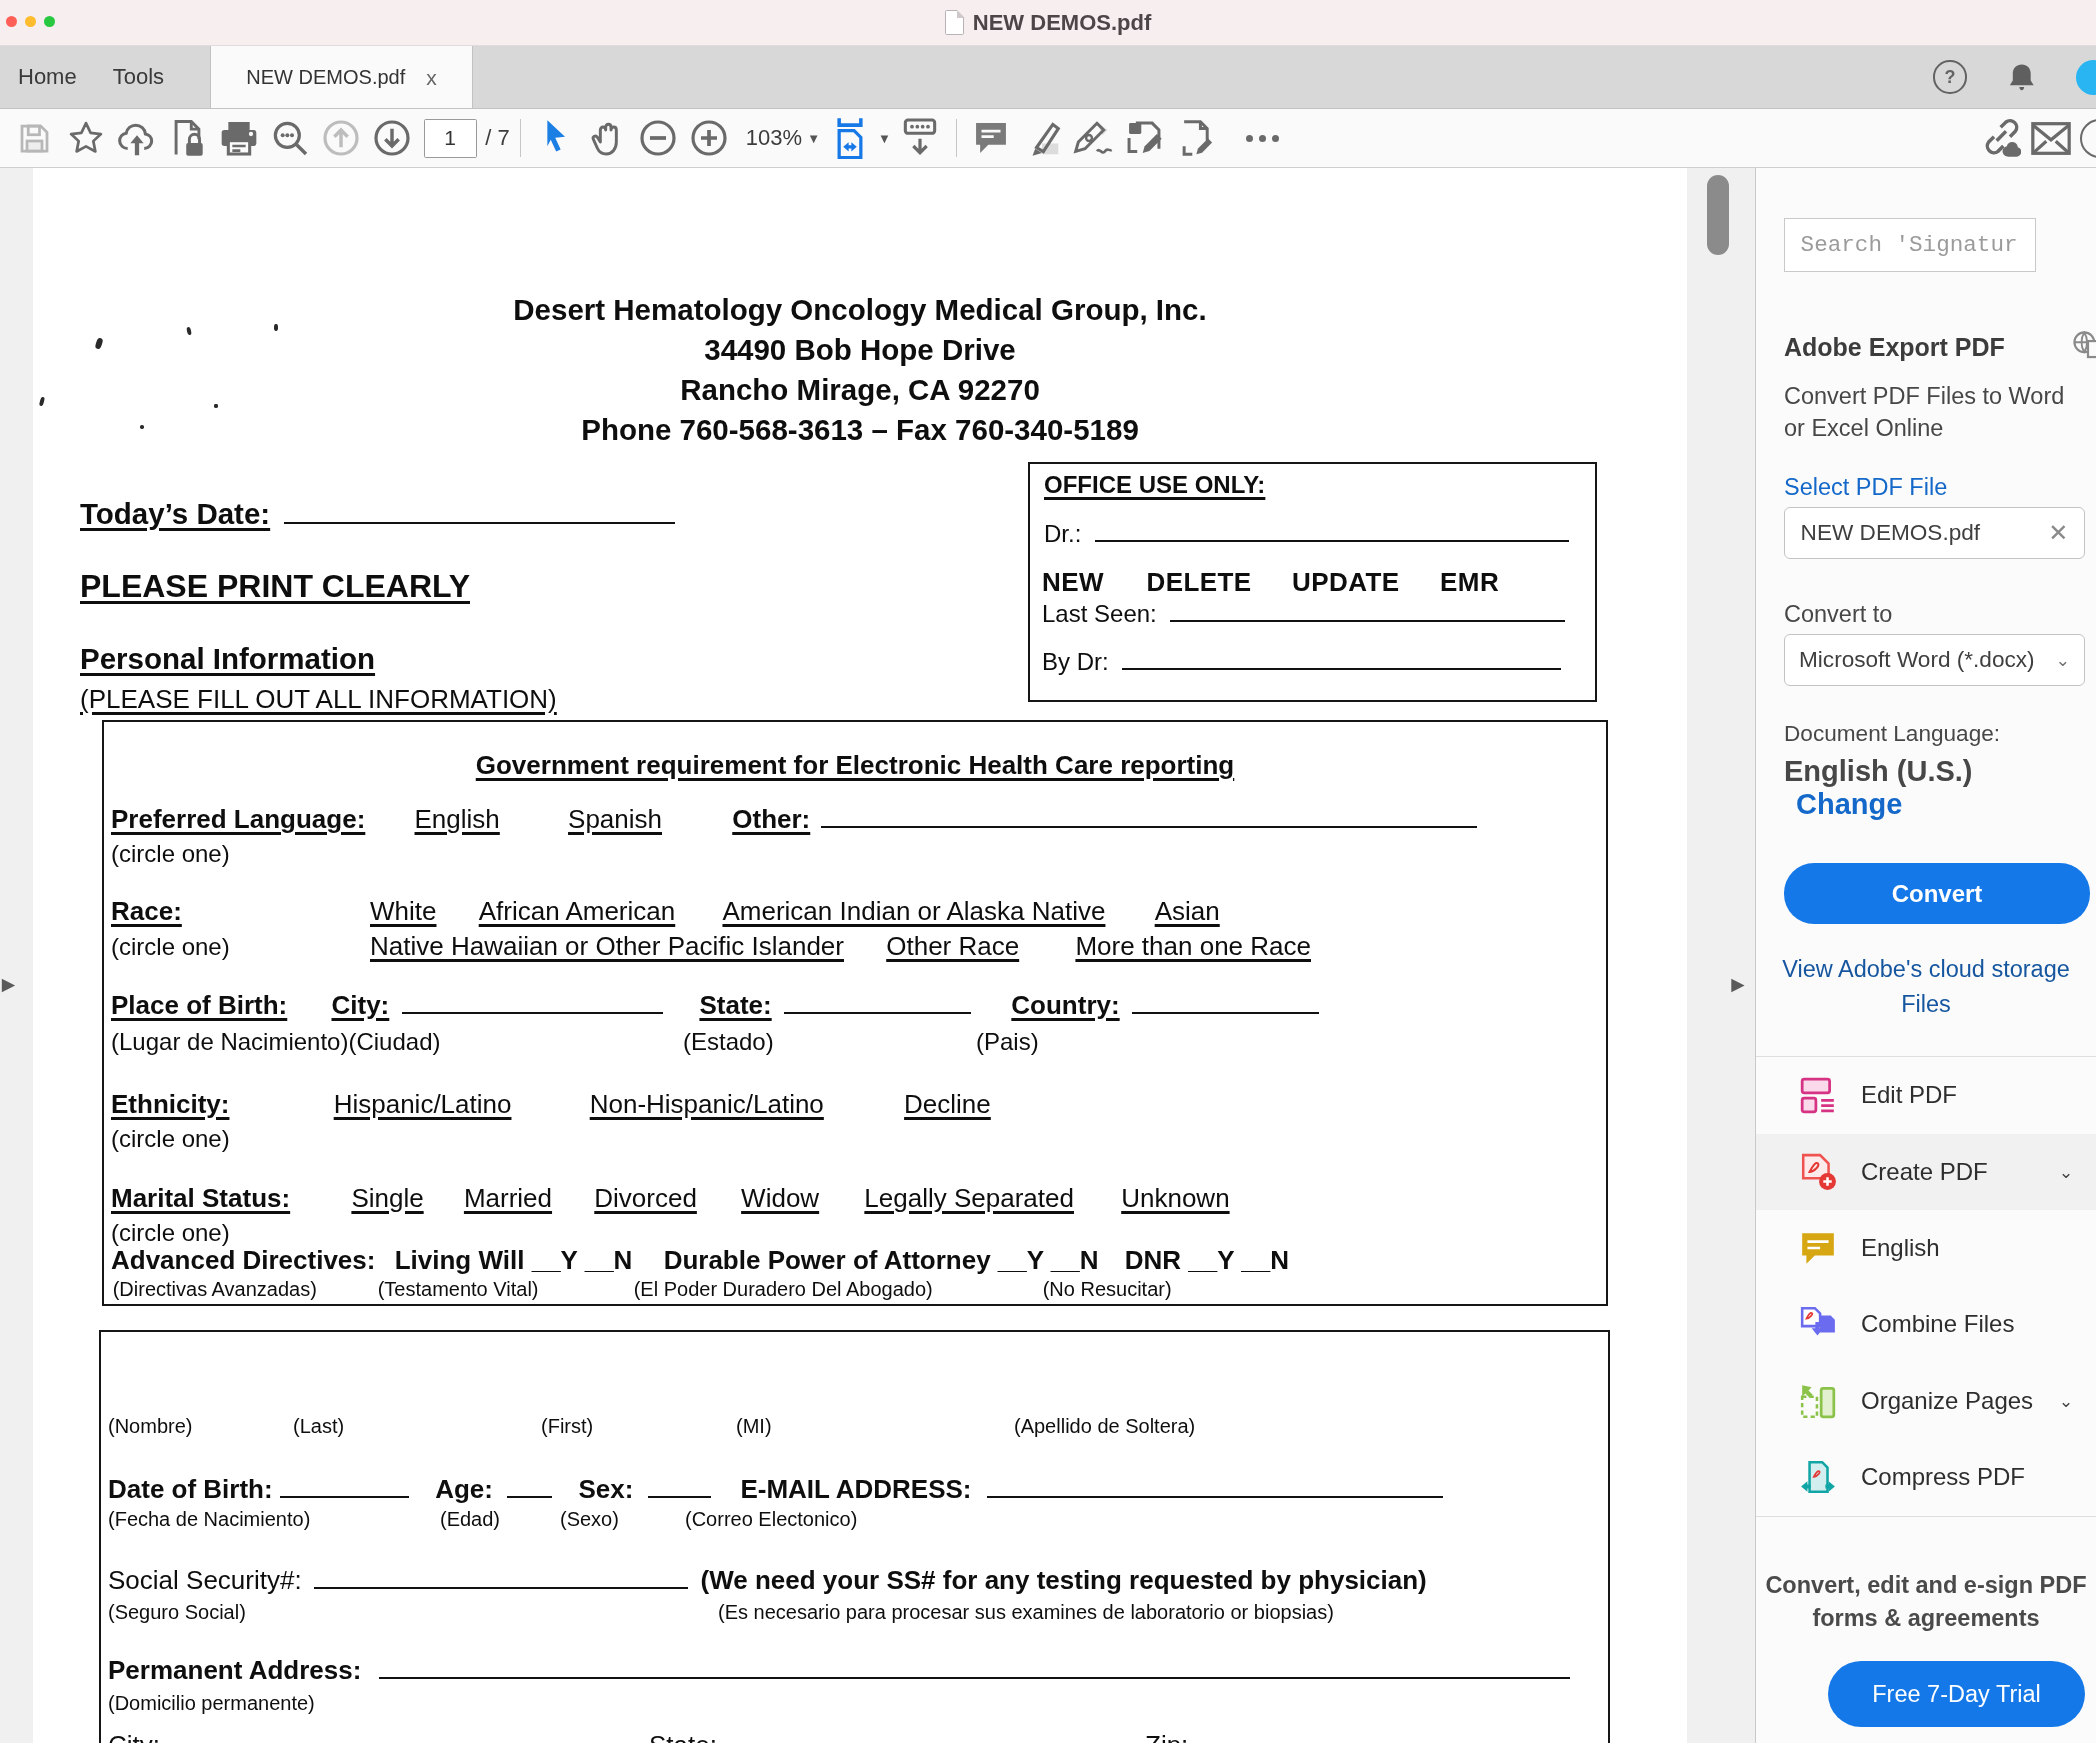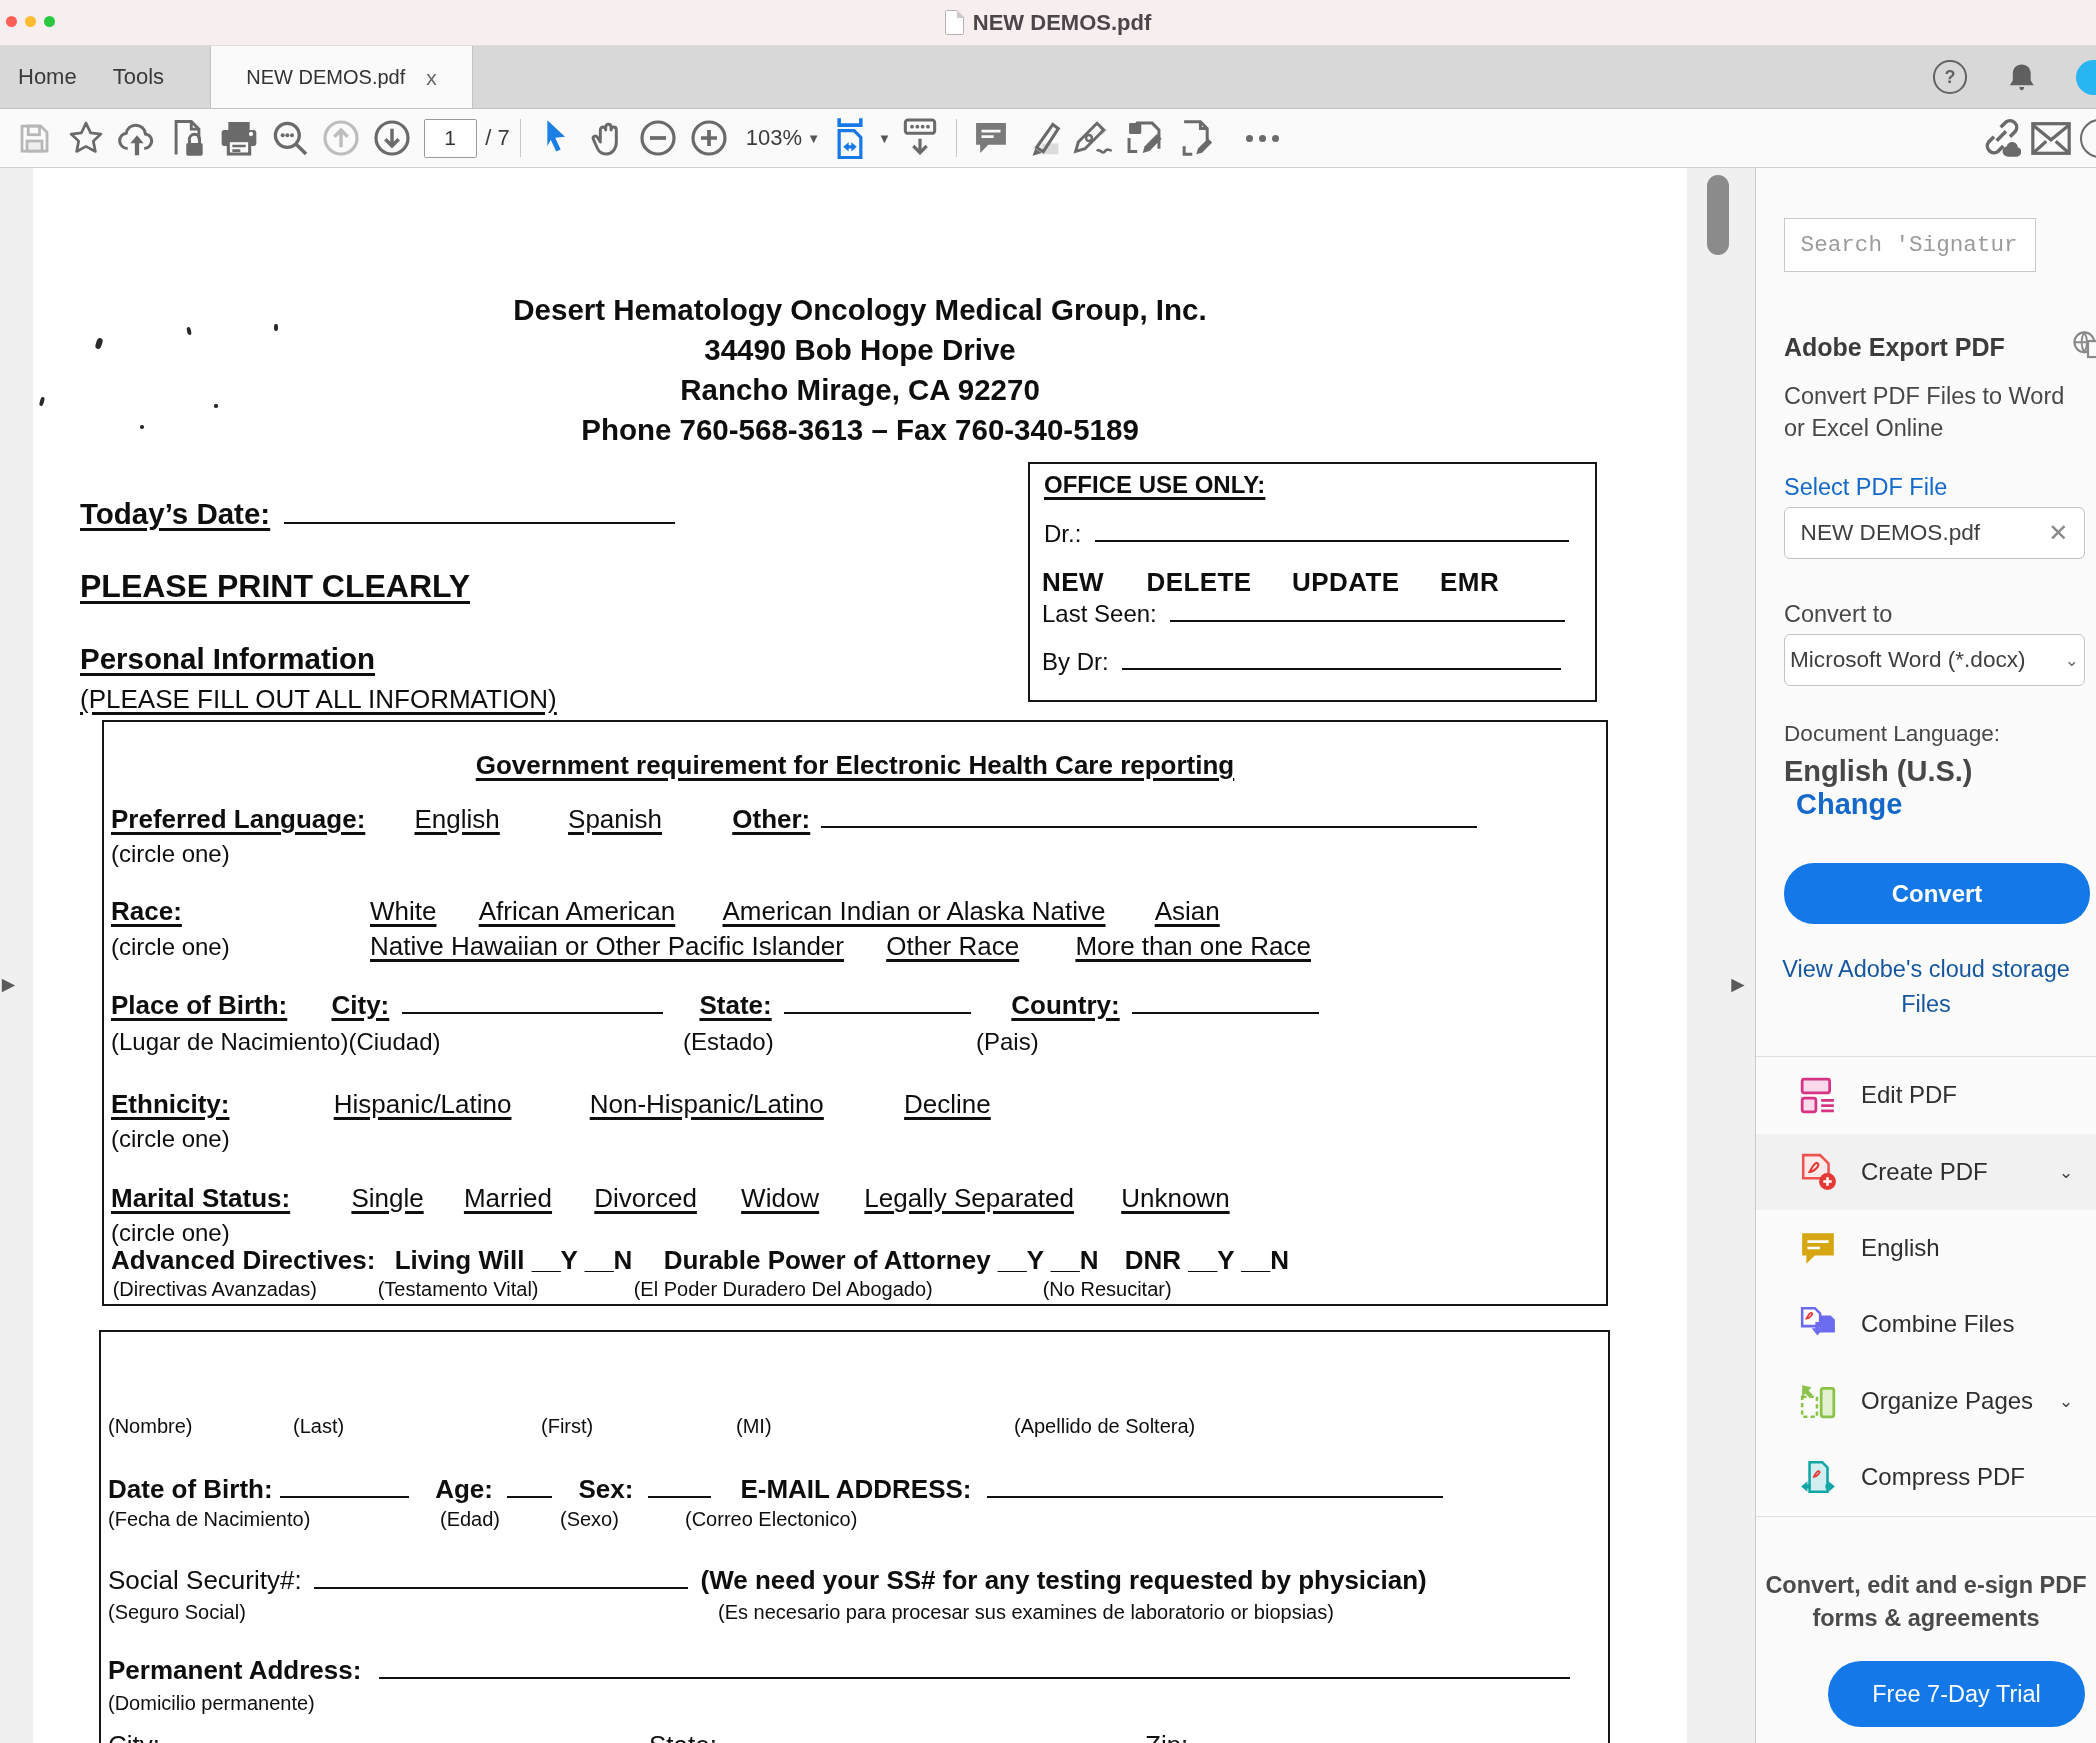--- a/index.html
+++ b/index.html
@@ -52,21 +52,21 @@
   .sb{position:absolute;}
   .search{left:28px;top:50px;width:252px;height:54px;border:1.7px solid #c9c9c9;background:#fff;font-size:22.6px;color:#555;padding:0 15.6px;box-sizing:border-box;font-family:Liberation Mono, monospace;}
   .search::placeholder{color:#9b9b9b;}
   .sb-h1{left:28px;top:165px;font-size:25px;font-weight:bold;color:#3c3c3c;}
   .sb-sub{left:28px;top:212px;font-size:23.5px;color:#474747;line-height:32px;white-space:normal;width:282px;}
   .link{color:#1368c9;}
   .sb-select{left:28px;top:306px;font-size:23.5px;}
   .chip{left:28px;top:339px;width:301px;height:52px;border:1.7px solid #c3c3c3;border-radius:6px;background:#fff;display:flex;align-items:center;padding:0 15.6px;box-sizing:border-box;font-size:22.6px;color:#3f3f3f;}
   .chip .x{margin-left:auto;color:#8a8a8a;font-size:24px;}
   .sb-label{left:28px;top:433px;font-size:23.5px;color:#474747;}
-  .dd{left:28px;top:466px;width:301px;height:52px;border:1.7px solid #c3c3c3;border-radius:6px;background:#fff;display:flex;align-items:center;padding:0 5px;box-sizing:border-box;font-size:22.6px;color:#3f3f3f;}
+  .dd{left:28px;top:466px;width:301px;height:52px;border:1.7px solid #c3c3c3;border-radius:6px;background:#fff;display:flex;align-items:center;padding:0 14px;box-sizing:border-box;font-size:22.6px;color:#3f3f3f;}
   .dd .chev{margin-left:auto;color:#707070;font-size:17.4px;}
   .sb-lang1{left:28px;top:553px;font-size:22.6px;color:#474747;}
   .sb-lang2{left:28px;top:587px;font-size:29px;color:#474747;font-weight:bold;}
   .convertbtn{left:28px;top:695px;width:306px;height:61px;background:#1478e8;border:none;border-radius:30px;color:#fff;font-size:24px;font-weight:bold;font-family:"Liberation Sans",sans-serif;}
   .cloudlink{left:0;width:100%;top:784px;text-align:center;font-size:23.5px;color:#15569f;line-height:35px;}
   .sdiv{left:0;width:100%;height:0.9px;background:#dedede;}
   .toolrow{left:0;width:100%;height:76px;display:flex;align-items:center;}
   .toolrow .ticon{width:38px;height:38px;margin-left:43px;flex:0 0 auto;}
   .toolrow .tlabel{margin-left:24px;font-size:24px;color:#2e2e2e;}
   .toolrow .tchev{margin-left:auto;margin-right:22.6px;color:#444;font-size:17.4px;}

